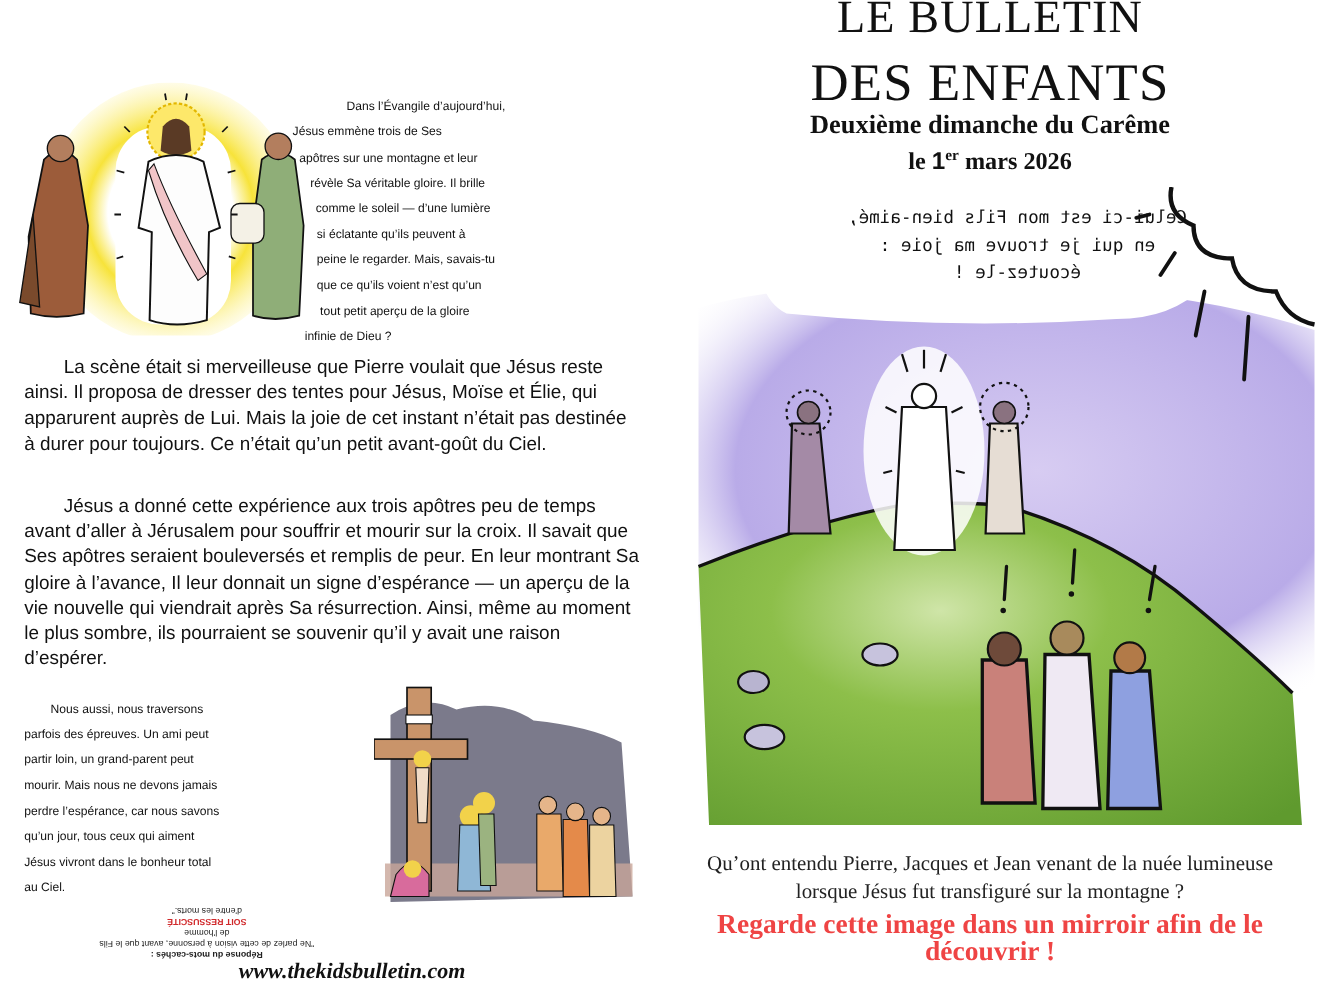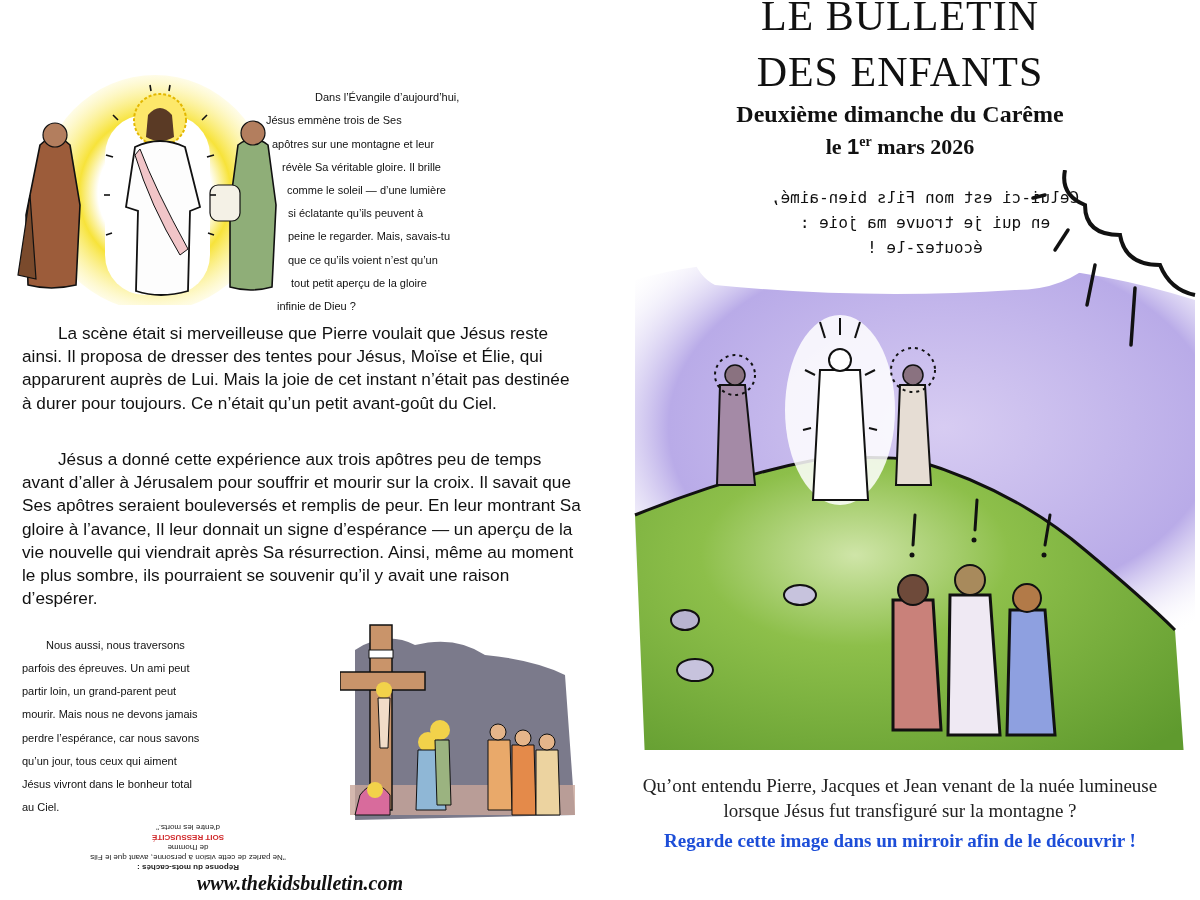--- a/index.html
+++ b/index.html
@@ -8,30 +8,30 @@
   .left{left:0;width:600px;}
   .right{left:600px;width:600px;}
   .title{position:absolute;left:0;width:600px;top:18px;text-align:center;font-family:"Liberation Serif",serif;font-size:38px;color:#111;}
   .body-text{font-size:17.2px;line-height:23.2px;color:#111;}
   .abs{position:absolute;}
   .indent{text-indent:36px;}
   .intro-line{position:absolute;white-space:nowrap;font-size:11px;}
   .para{position:absolute;left:22px;width:560px;margin:0;}
   .hidden-answer{position:absolute;left:88px;top:822px;width:200px;transform:rotate(180deg);font-size:8px;line-height:10px;text-align:center;color:#222;}
   .hidden-answer .red{color:#d0282a;font-weight:bold;}
-  .website{position:absolute;left:0;width:600px;top:872px;text-align:center;font-family:"Liberation Serif",serif;font-style:italic;font-weight:bold;font-size:20px;color:#111;}
+  .website{position:absolute;left:0;width:600px;top:872px;text-align:center;font-family:"Liberation Serif",serif;font-style:italic;font-weight:bold;font-size:20px;color:#111;padding-left:20px;}
   .r-title{position:absolute;left:0;width:600px;text-align:center;font-family:"Liberation Serif",serif;color:#111;}
   .r-t1{top:-8px;font-size:42px;letter-spacing:1px;}
-  .r-t2{top:48px;font-size:42px;letter-spacing:1px;}
+  .r-t2{top:48px;font-size:48px;letter-spacing:1px;}
   .r-sub{top:101px;font-size:24px;font-weight:bold;}
   .r-date{top:134px;font-size:22px;font-weight:bold;}
   .r-date .num{font-family:"Liberation Sans",sans-serif;}
   .r-date sup{font-size:14px;}
   .question{position:absolute;left:40px;width:520px;top:773px;text-align:center;font-family:"Liberation Serif",serif;font-size:19px;line-height:25px;color:#222;}
-  .instruction{position:absolute;left:40px;width:520px;top:828px;text-align:center;font-family:"Liberation Serif",serif;font-weight:bold;font-size:19px;line-height:25px;color:#1d4ed8;}
+  .instruction{position:absolute;left:40px;width:520px;top:828px;text-align:center;font-family:"Liberation Serif",serif;font-weight:bold;font-size:25px;line-height:25px;color:#ef4444;}
   .mirror{position:absolute;left:115px;width:420px;top:185px;text-align:center;transform:scaleX(-1);font-family:"DejaVu Sans Mono",monospace;font-size:16px;line-height:25px;color:#111;}
 </style>
 </head>
 <body>
 
 <div class="page left">
 
   <svg class="abs" style="left:10px;top:75px" width="285" height="230">
     <defs>
       <radialGradient id="glow" cx="50%" cy="50%" r="55%">

